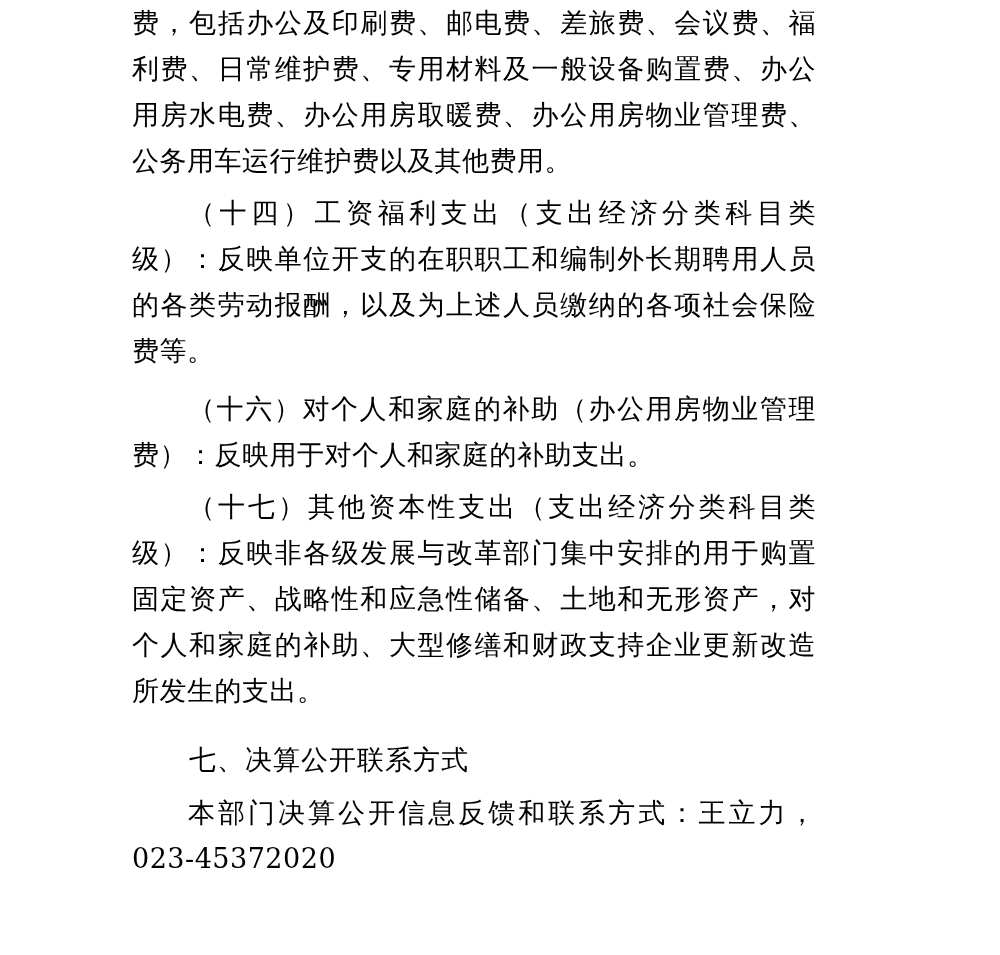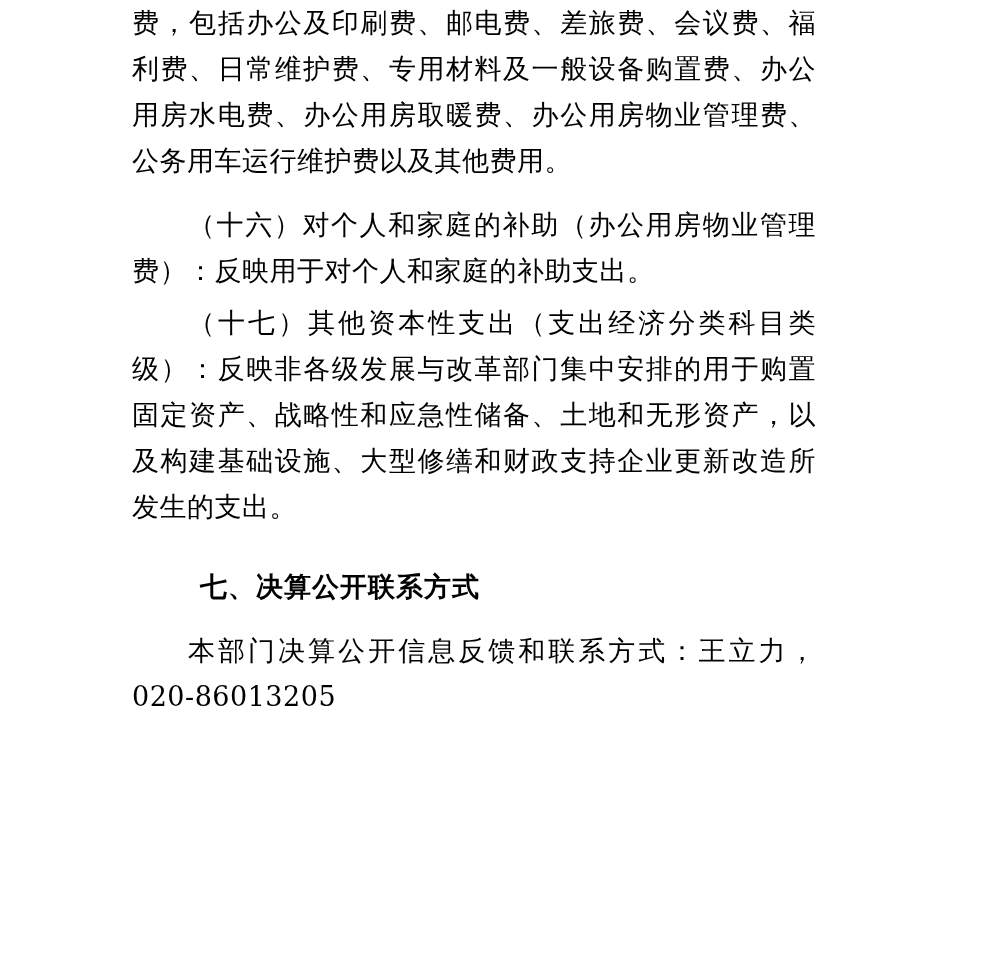--- a/index.html
+++ b/index.html
@@ -32,51 +32,52 @@
   }
   .para.cont {
     text-indent: 0;
   }
   .para.indent {
     text-indent: 56px;
   }
   .heading {
     font-size: 27px;
     line-height: 46px;
-    font-weight: bold;
+    font-weight: normal;
     letter-spacing: 1px;
     text-indent: 56px;
-    margin: 12px;
+    margin: 1px;
     padding-top: 12px;
   }
   .spacer-sm { height: 10px; }
   .spacer-xs { height: 6px; }
 </style>
 </head>
 <body>
 
 <div class="page">
 
   <p class="para cont">费，包括办公及印刷费、邮电费、差旅费、会议费、福利费、日常维护费、专用材料及一般设备购置费、办公用房水电费、办公用房取暖费、办公用房物业管理费、公务用车运行维护费以及其他费用。</p>
 
   <div class="spacer-xs"></div>
 
+  <p class="para indent">（十四）工资福利支出（支出经济分类科目类级）：反映单位开支的在职职工和编制外长期聘用人员的各类劳动报酬，以及为上述人员缴纳的各项社会保险费等。</p>
 
   <div class="spacer-xs"></div>
 
 
   <div class="spacer-xs"></div>
 
   <p class="para indent">（十六）对个人和家庭的补助（办公用房物业管理费）：反映用于对个人和家庭的补助支出。</p>
 
   <div class="spacer-xs"></div>
 
-  <p class="para indent">（十七）其他资本性支出（支出经济分类科目类级）：反映非各级发展与改革部门集中安排的用于购置固定资产、战略性和应急性储备、土地和无形资产，以及构建基础设施、大型修缮和财政支持企业更新改造所发生的支出。</p>
+  <p class="para indent">（十七）其他资本性支出（支出经济分类科目类级）：反映非各级发展与改革部门集中安排的用于购置固定资产、战略性和应急性储备、土地和无形资产，对个人和家庭的补助、大型修缮和财政支持企业更新改造所发生的支出。</p>
 
   <div class="spacer-sm"></div>
 
   <h2 class="heading">七、决算公开联系方式</h2>
 
   <div class="spacer-xs"></div>
 
-  <p class="para indent">本部门决算公开信息反馈和联系方式：王立力，020-86013205</p>
+  <p class="para indent">本部门决算公开信息反馈和联系方式：王立力，023-45372020</p>
 
 </div>
 
 </body></html>

